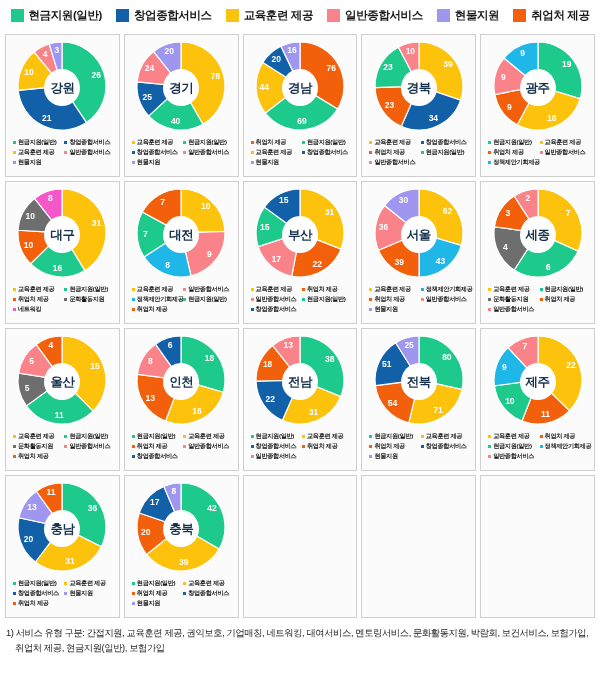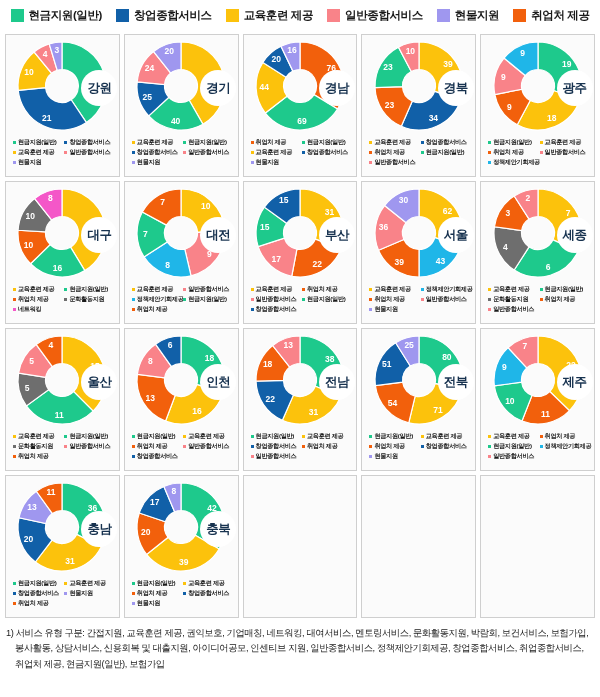--- a/index.html
+++ b/index.html
@@ -45,21 +45,20 @@
     paint-order: stroke; pointer-events: none;
   }
   .center-badge {
     position: absolute; left: 50%; top: 50%;
     transform: translate(-50%, -50%);
     width: 36px; height: 36px; border-radius: 50%;
     background: #ffffff;
     display: flex; align-items: center; justify-content: center;
     font-size: 12.5px; font-weight: bold; color: #17324f;
     letter-spacing: -0.5px;
-    margin-left: 37px;
   }
 
   
   .sub-legend {
     margin-top: 2px;
     width: 100%;
     display: flex; flex-wrap: wrap;
     justify-content: flex-start;
     padding-left: 4px;
     row-gap: 1px;
@@ -782,17 +781,16 @@
           </div>
         </div>
       </div>
       <div class="panel empty"></div>
       <div class="panel empty"></div>
       <div class="panel empty"></div>
     </div>
 
   <div class="footnote">
     <span>1) 서비스 유형 구분: 간접지원, 교육훈련 제공, 권익보호, 기업매칭, 네트워킹, 대여서비스, 멘토링서비스, 문화활동지원, 박람회, 보건서비스, 보험가입,</span>
-    <span class="indent">봉사활동, 상담서비스, 신용회복 및 대출지원, 아이디어공모, 인센티브 지원, 일반종합서비스, 정책제안기회제공, 창업종합서비스, 취업종합서비스,</span>
     <span class="indent">취업처 제공, 현금지원(일반), 보험가입</span>
   </div>
 
 </div>
 
 </body></html>

